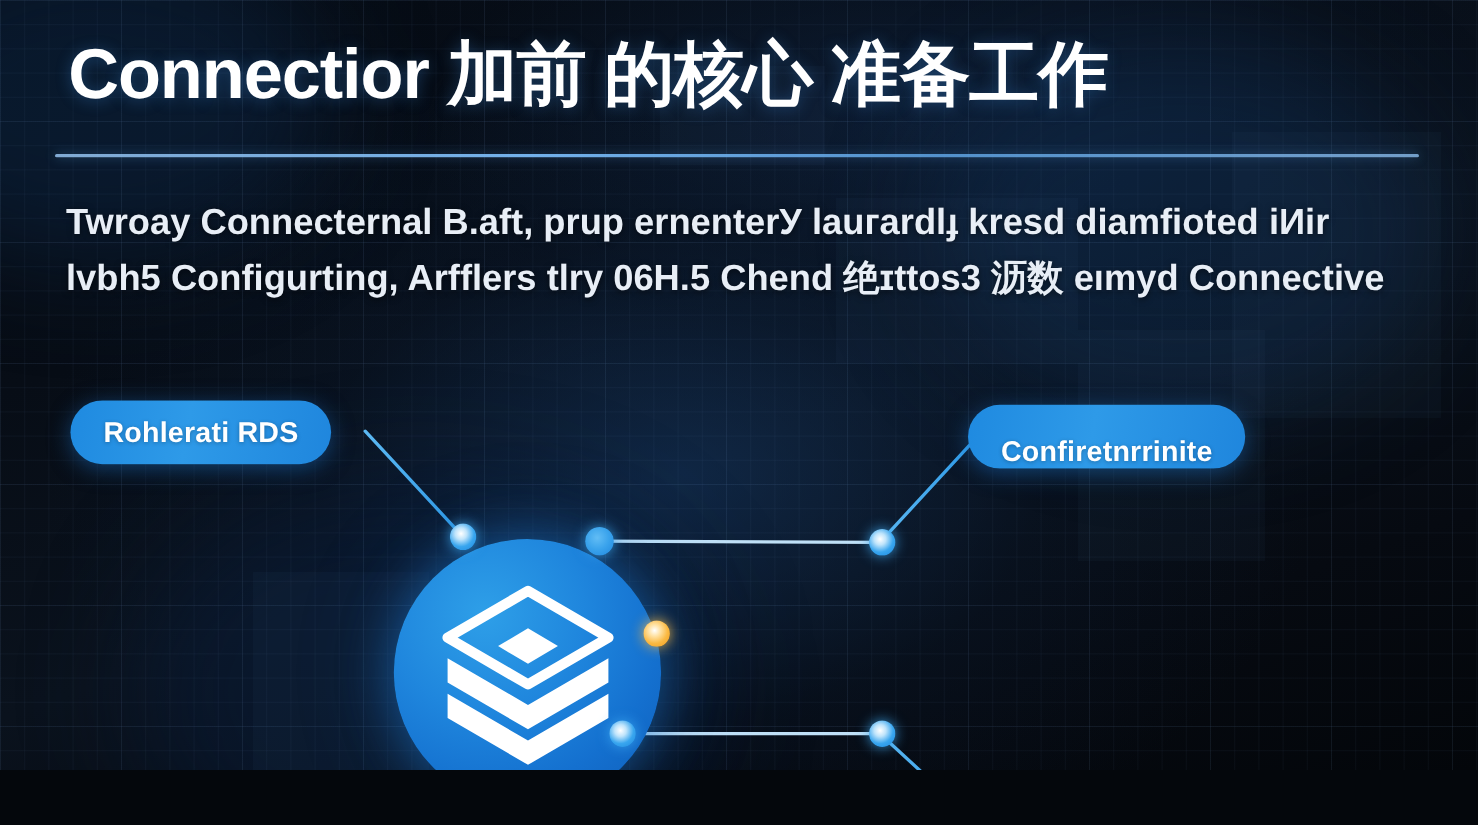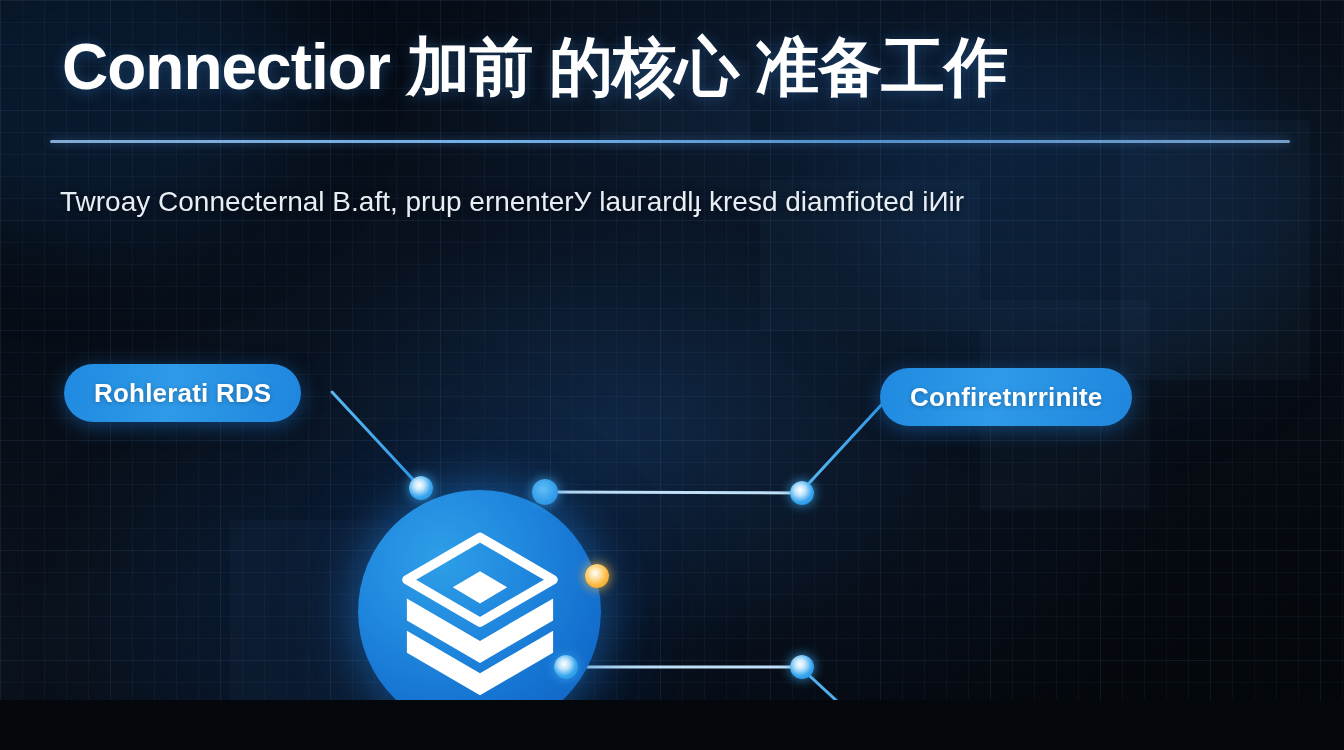--- a/index.html
+++ b/index.html
@@ -83,24 +83,24 @@
       rgba(140,190,238,0.80) 100%);
     border-radius:2px;
     box-shadow:0 0 10px rgba(95,170,240,0.45);
   }
 
   
   .body-copy {
     position:absolute;
     left:60px; top:176px;
     width:1215px;
-    font-size:28px;
+    font-size:33px;
     line-height:51px;
     color:#e8eef6;
-    font-weight:400;
+    font-weight:700;
     text-shadow:0 1px 6px rgba(0,0,0,0.55);
   }
   .body-copy span { display:block; white-space:nowrap; }
 
   
   #diagram {
     position:absolute;
     left:0; top:330px;
     width:1344px; height:420px;
   }
@@ -143,21 +143,21 @@
   }
   .pill-blue {
     background:linear-gradient(100deg,#1f8ae0 0%,#2e9ae8 45%,#1f86dd 100%);
     box-shadow:0 4px 20px rgba(27,112,195,0.50);
   }
   .pill-orange {
     background:linear-gradient(100deg,#f6a92e 0%,#fbb942 48%,#f29c22 100%);
     box-shadow:0 4px 20px rgba(214,140,26,0.45);
   }
   .pill-rds      { left:64px;  top:34px;  height:58px; }
-  .pill-config   { left:880px; top:38px;  height:58px; }
+  .pill-config   { left:880px; top:38px;  height:58px;align-items:flex-end; }
   .pill-warn     { left:880px; top:212px; height:58px; }
   .pill-problem  { left:880px; top:392px; height:58px; }
 
   
   .node {
     position:absolute;
     border-radius:50%;
     transform:translate(-50%,-50%);
   }
   .node-blue {
@@ -190,20 +190,21 @@
 
   <div class="grid-coarse"></div>
   <div class="grid-fine"></div>
 
   <div class="title">Connectior 加前 的核心 准备工作</div>
 
   <div class="title-divider"></div>
 
   <div class="body-copy">
     <span>Twroay Connecternal B.aft, prup ernenterУ lauгardlɟ kresd diamfioted iИir</span>
+    <span>lvbh5 Configurting, Arfflers tlry 06H.5 Chend 绝ɪttos3 沥数 eımyd Connective</span>
   </div>
 
   <div id="diagram">
 
     <svg class="svg-layer" viewBox="0 0 1344 420">
       <defs>
         <linearGradient id="lineBlue" x1="0" y1="0" x2="1" y2="0">
           <stop offset="0%" stop-color="#5cb8f2"></stop>
           <stop offset="100%" stop-color="#2e9ae8"></stop>
         </linearGradient>

